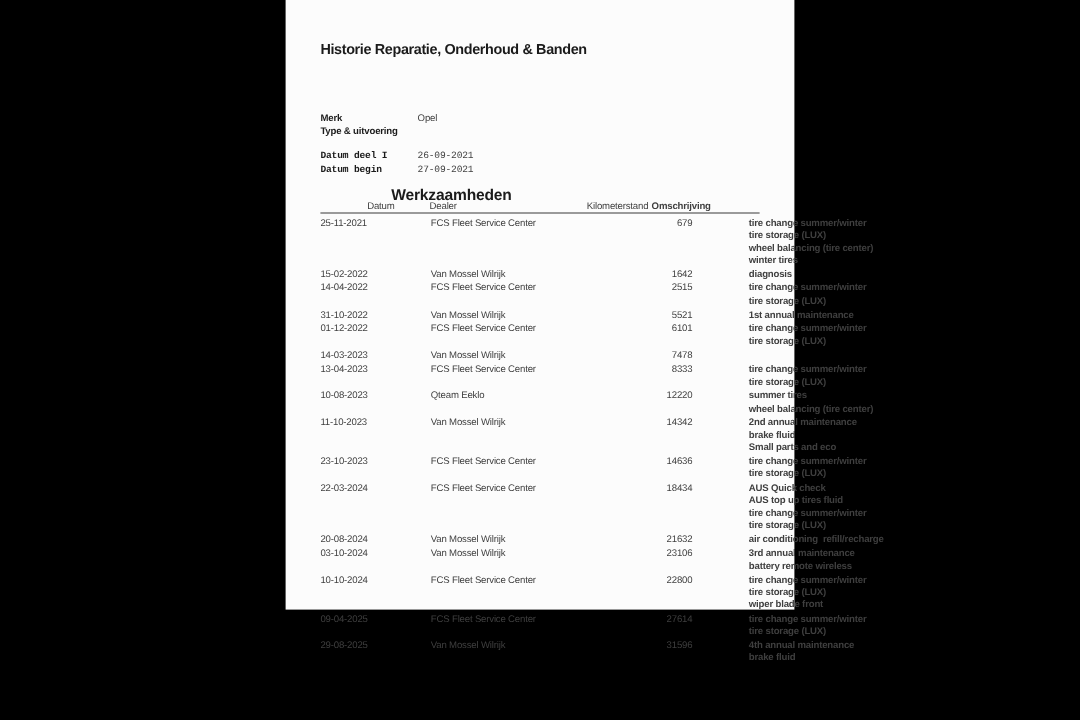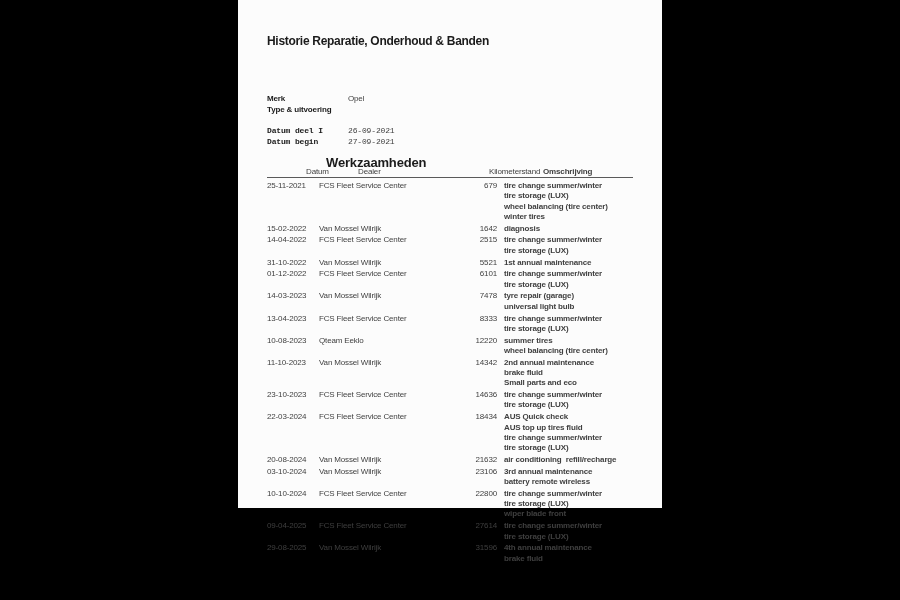--- a/index.html
+++ b/index.html
@@ -36,21 +36,21 @@
   .thead {
     position:absolute; left:29px; top:167px; width:366px;
     display:grid; grid-template-columns:52px 131px 47px auto;
     line-height:10.3px; color:var(--text-regular,#3f3f3f);margin-left:39px;
   }
   .rule {
     position:absolute; left:29px; top:177px; width:366px; height:0;
     border-top:1.5px solid var(--rule,#5a5a5a);
   }
   .tbody { position:absolute; left:29px; top:181px; width:372px; line-height:10.3px; }
-  .entry { display:grid; grid-template-columns:52px 131px 47px auto; margin-bottom:1.5px; }
+  .entry { display:grid; grid-template-columns:52px 131px 47px auto; margin-bottom:1.5px;gap:40px; }
   .c { display:block; }
   .c.km, .h.km { text-align:right; }
   .c.desc, .h.desc { padding-left:7px;font-weight:bold; }
   .c.dealer { white-space:nowrap; }
   .desc-line { white-space:pre; }
 </style>
 </head>
 <body>
 
 <div class="stage">
@@ -134,24 +134,20 @@
     <span class="c desc">
             <div class="desc-line">tire change summer/winter</div>
             <div class="desc-line">tire storage (LUX)</div>
           </span>
   </div>
 
   <div class="entry">
     <span class="c date">14-03-2023</span>
     <span class="c dealer">Van Mossel Wilrijk</span>
     <span class="c km">7478</span>
-    <span class="c desc">
-            <div class="desc-line">tyre repair (garage)</div>
-            <div class="desc-line">universal light bulb</div>
-          </span>
   </div>
 
   <div class="entry">
     <span class="c date">13-04-2023</span>
     <span class="c dealer">FCS Fleet Service Center</span>
     <span class="c km">8333</span>
     <span class="c desc">
             <div class="desc-line">tire change summer/winter</div>
             <div class="desc-line">tire storage (LUX)</div>
           </span>

